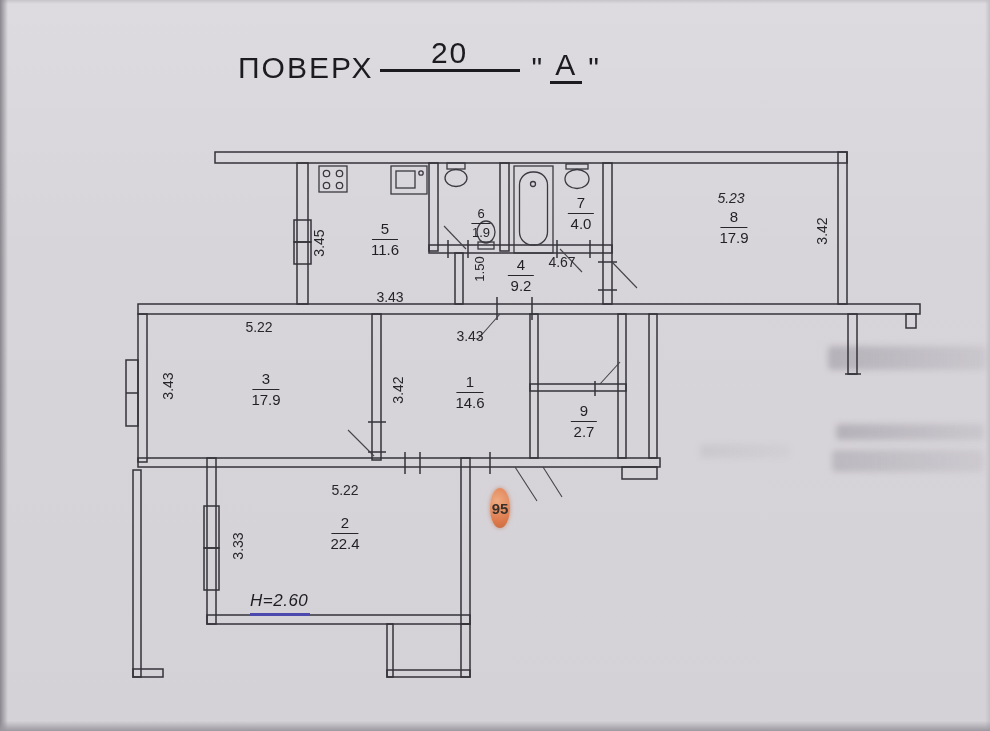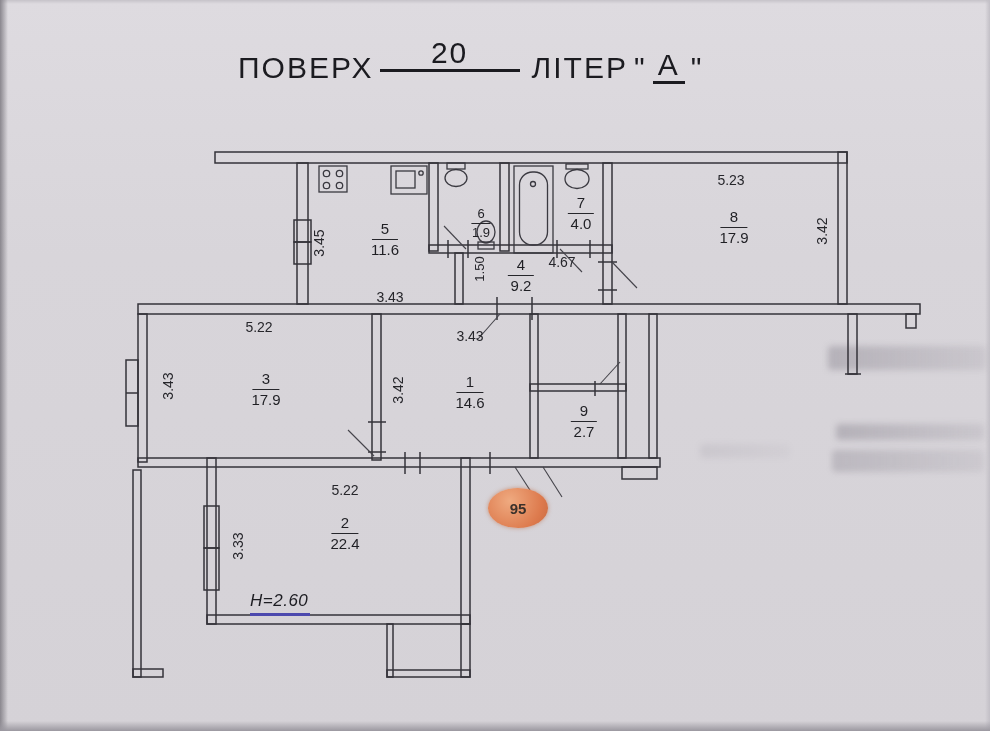--- a/index.html
+++ b/index.html
@@ -54,26 +54,26 @@
   .dim-h{
     position:absolute;transform:translate(-50%,-50%);
     font-size:14px;color:#26262b;white-space:nowrap;
   }
   .dim-v{
     position:absolute;transform:translate(-50%,-50%) rotate(-90deg);
     font-size:14px;color:#26262b;white-space:nowrap;
   }
 
   .stamp{
-    position:absolute;left:500px;top:508px;width:60px;height:40px;
+    position:absolute;left:500px;top:508px;width:20px;height:40px;
     transform:translate(-50%,-50%);border-radius:50%;
     background:radial-gradient(circle at 36% 32%,#efaa80,#dd7a4d 68%,#c76a41);
     box-shadow:0 0 4px rgba(186,96,54,.55);
     display:flex;align-items:center;justify-content:center;
-    font-size:15px;font-weight:700;color:#3a312b;margin-left:18px;
+    font-size:15px;font-weight:700;color:#3a312b;
   }
 
   .hnote{
     position:absolute;left:250px;top:591px;
     font-size:17px;color:#1d1d22;letter-spacing:.5px;
     border-bottom:3px solid #4c49ae;padding:0 2px 2px 0;font-style:italic;
   }
 
   .bleed{position:absolute;filter:blur(3px);border-radius:4px;
     background:linear-gradient(90deg,rgba(110,105,118,.32),rgba(110,105,118,.12));}
@@ -217,21 +217,20 @@
 
     <g>
       <rect class="fx" x="566" y="164" width="22" height="5"></rect>
       <ellipse class="fx" cx="577" cy="179" rx="12" ry="9.5"></ellipse>
     </g>
   </svg>
 
   <div class="title-row">
     <span>ПОВЕРХ</span>
     <span class="blank"><span>20</span></span>
-    <span class="liter">ЛІТЕР</span>
     <span class="q">"</span>
     <span class="uline">А</span>
     <span class="q">"</span>
   </div>
 
   <div class="room-label" style="left:385px;top:220px;">
     <div class="room-number">5</div>
     <div class="room-area">11.6</div>
   </div>
   <div class="room-label small" style="left:481px;top:206px;">
@@ -262,21 +261,21 @@
     <div class="room-number">9</div>
     <div class="room-area">2.7</div>
   </div>
   <div class="room-label" style="left:345px;top:514px;">
     <div class="room-number">2</div>
     <div class="room-area">22.4</div>
   </div>
 
   <div class="dim-h" style="left:390px;top:297px;">3.43</div>
   <div class="dim-h" style="left:562px;top:262px;">4.67</div>
-  <div class="dim-h" style="left:731px;top:180px;">5.23</div>
+  <div class="dim-h" style="left:731px;top:198px;font-style:italic;">5.23</div>
   <div class="dim-h" style="left:259px;top:327px;">5.22</div>
   <div class="dim-h" style="left:470px;top:336px;">3.43</div>
   <div class="dim-h" style="left:345px;top:490px;">5.22</div>
 
   <div class="dim-v" style="left:319px;top:243px;">3.45</div>
   <div class="dim-v" style="left:479px;top:269px;font-size:13px;">1.50</div>
   <div class="dim-v" style="left:822px;top:231px;">3.42</div>
   <div class="dim-v" style="left:168px;top:386px;">3.43</div>
   <div class="dim-v" style="left:398px;top:390px;">3.42</div>
   <div class="dim-v" style="left:238px;top:546px;">3.33</div>

